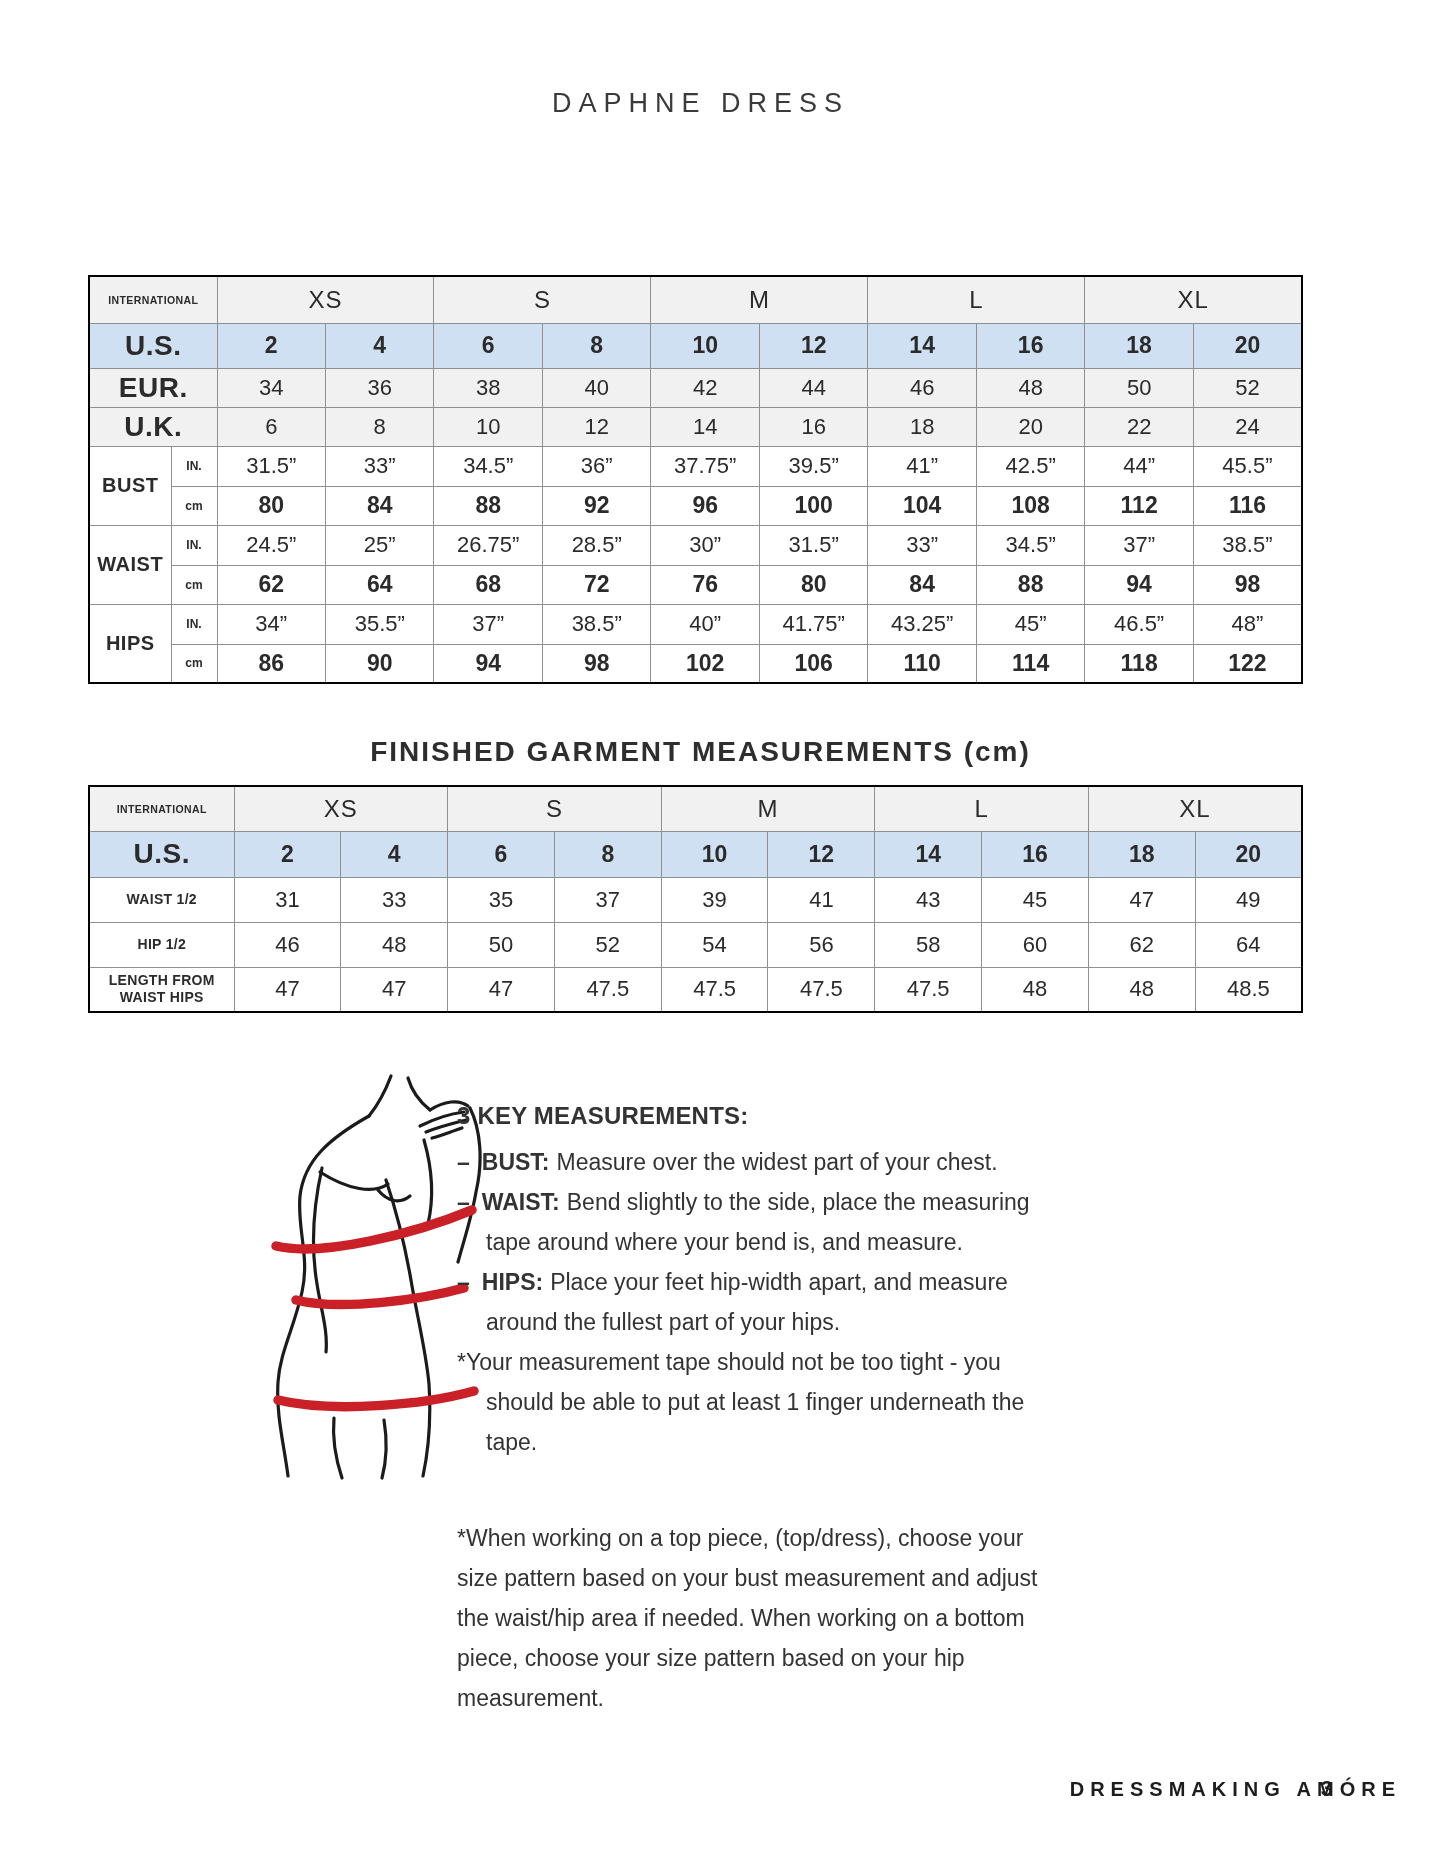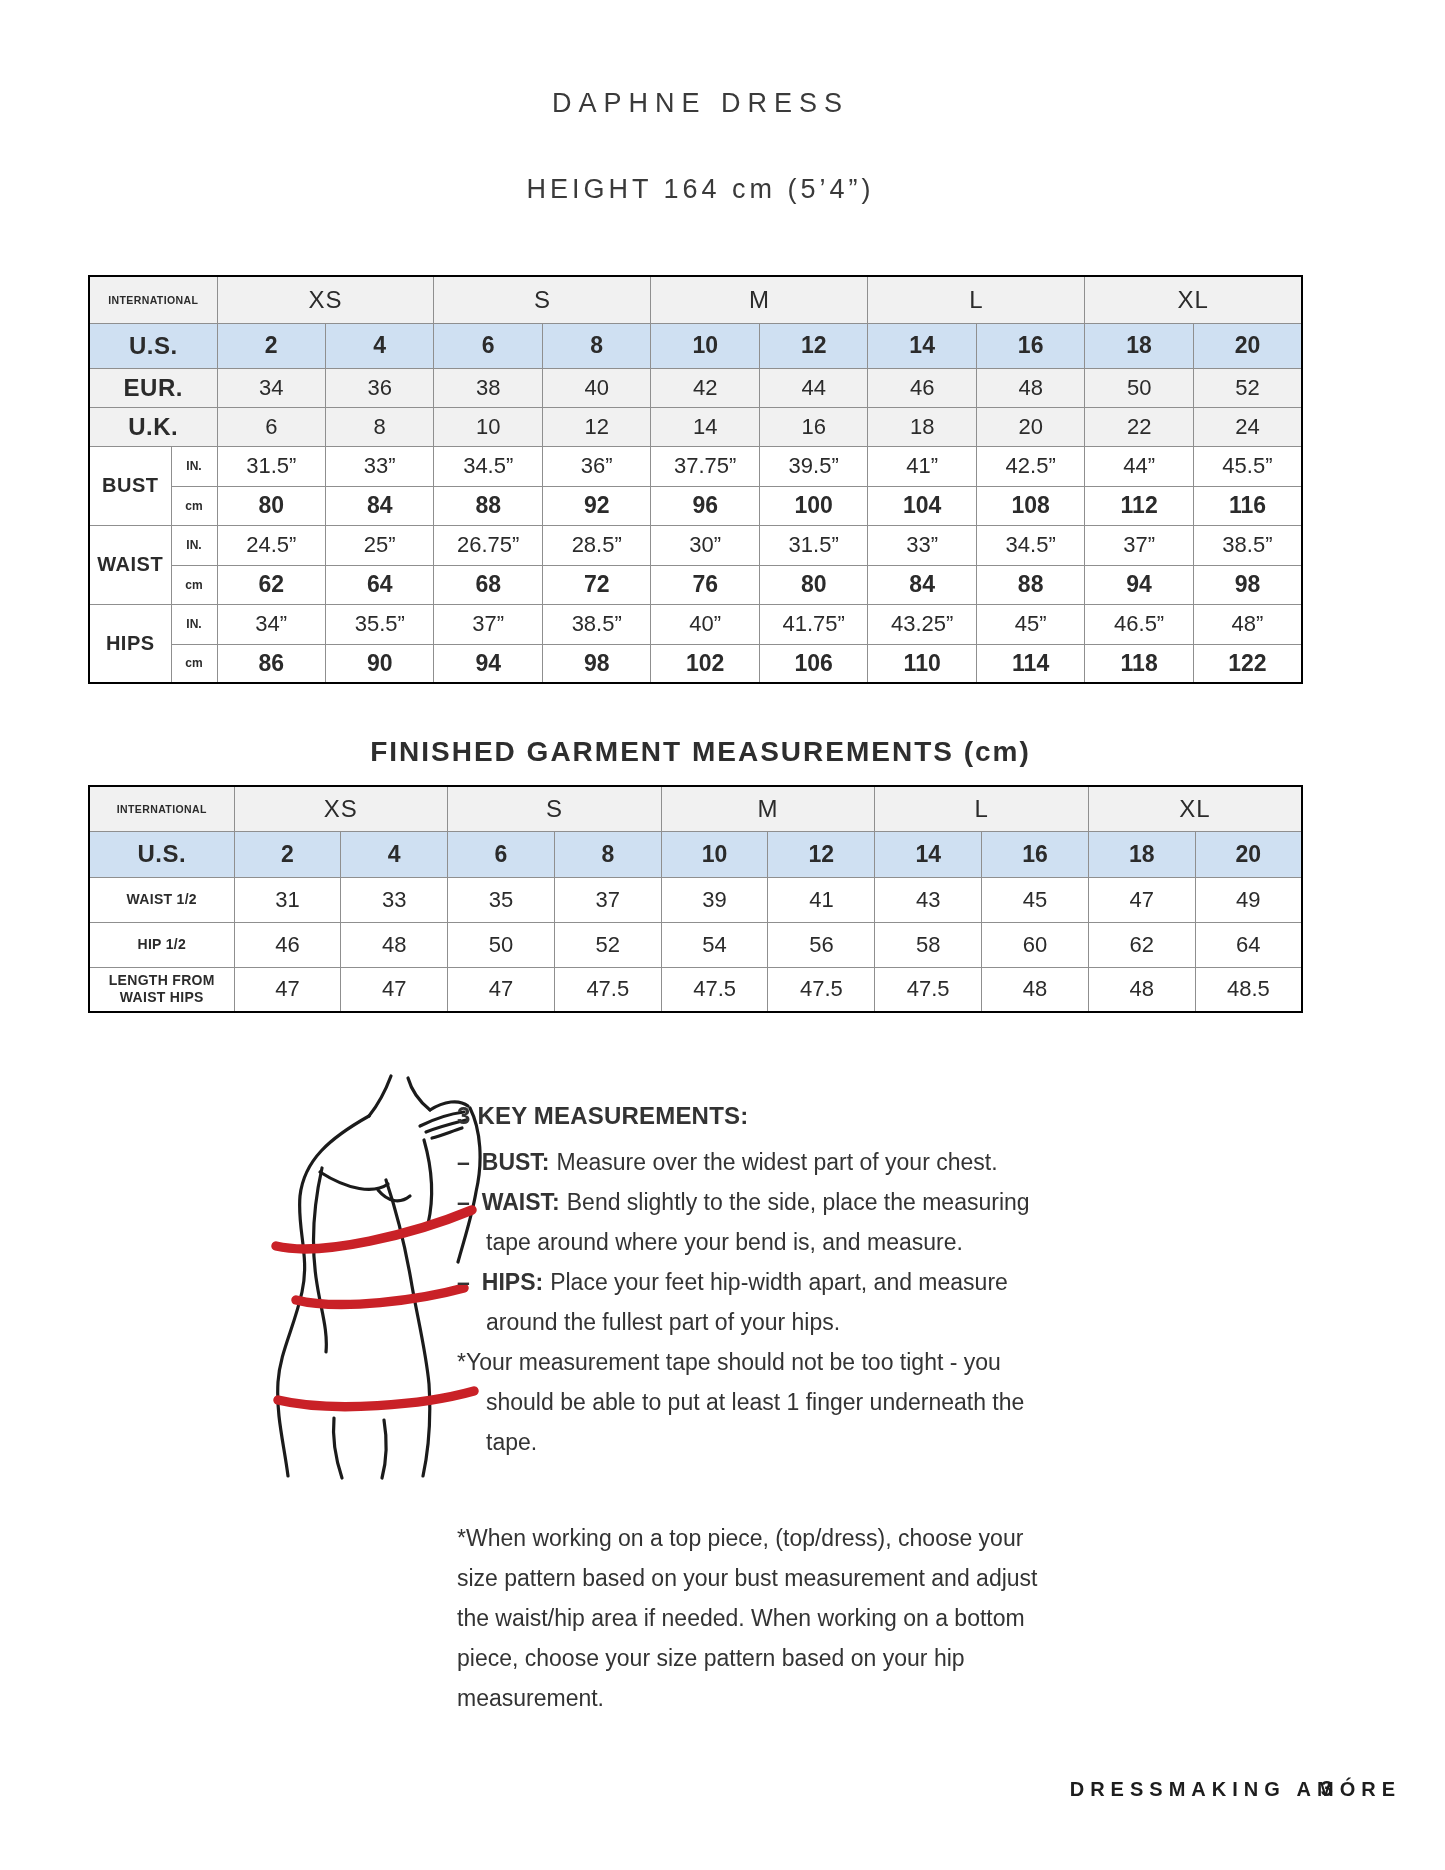--- a/index.html
+++ b/index.html
@@ -22,21 +22,21 @@
     table-layout:fixed;border:2px solid #000000;}
   #sizeTable{top:275px;}
   #finTable{top:785px;}
   table.sch td{border:1px solid #8f8f8f;text-align:center;vertical-align:middle;
     padding:0;color:#2b2b2b;}
   td.corner{font-size:10.5px;font-weight:bold;letter-spacing:.4px;}
   td.group{font-size:24px;letter-spacing:1px;background:#f1f1f1;}
   tr.hdr td{background:#f1f1f1;}
   tr.blue td{background:#cfe0f2;}
   tr.grayrow td{background:#f1f1f1;}
-  td.rlabel{font-size:24px;font-weight:bold;letter-spacing:.5px;}
+  td.rlabel{font-size:28px;font-weight:bold;letter-spacing:.5px;}
   td.val{font-size:22px;}
   td.bold{font-weight:bold;font-size:23px;}
   td.mlabel{font-size:20px;font-weight:bold;letter-spacing:.5px;background:#fff;}
   td.unit{font-size:12px;font-weight:bold;background:#fff;}
   td.white{background:#fff;}
   td.flabel{font-size:14px;font-weight:bold;text-align:left;padding-left:12px;
     white-space:pre-line;line-height:17px;letter-spacing:.3px;}
 
   
   #figure{position:absolute;left:172px;top:1068px;}
@@ -52,21 +52,20 @@
   .footer-brand{position:absolute;top:1778px;left:0;width:100%;text-align:right;
     font-size:20px;font-weight:bold;letter-spacing:6px;color:#1d1d1d;}
   .page-num{position:absolute;top:1776px;right:68px;font-size:22px;font-weight:bold;color:#1d1d1d;}
 </style>
 </head>
 <body>
 
 <div id="page">
 
   <div class="title-sub">DAPHNE DRESS</div>
-  <div class="title-height">HEIGHT 164 cm (5’4”)</div>
 
   <table class="sch" id="sizeTable">
     <colgroup>
         <col style="width:82px">
         <col style="width:46px">
       </colgroup>
     <tbody>
         <tr class="hdr" style="height: 47px;">
           <td class="corner" colspan="2">INTERNATIONAL</td>
           <td class="group" colspan="2">XS</td>

